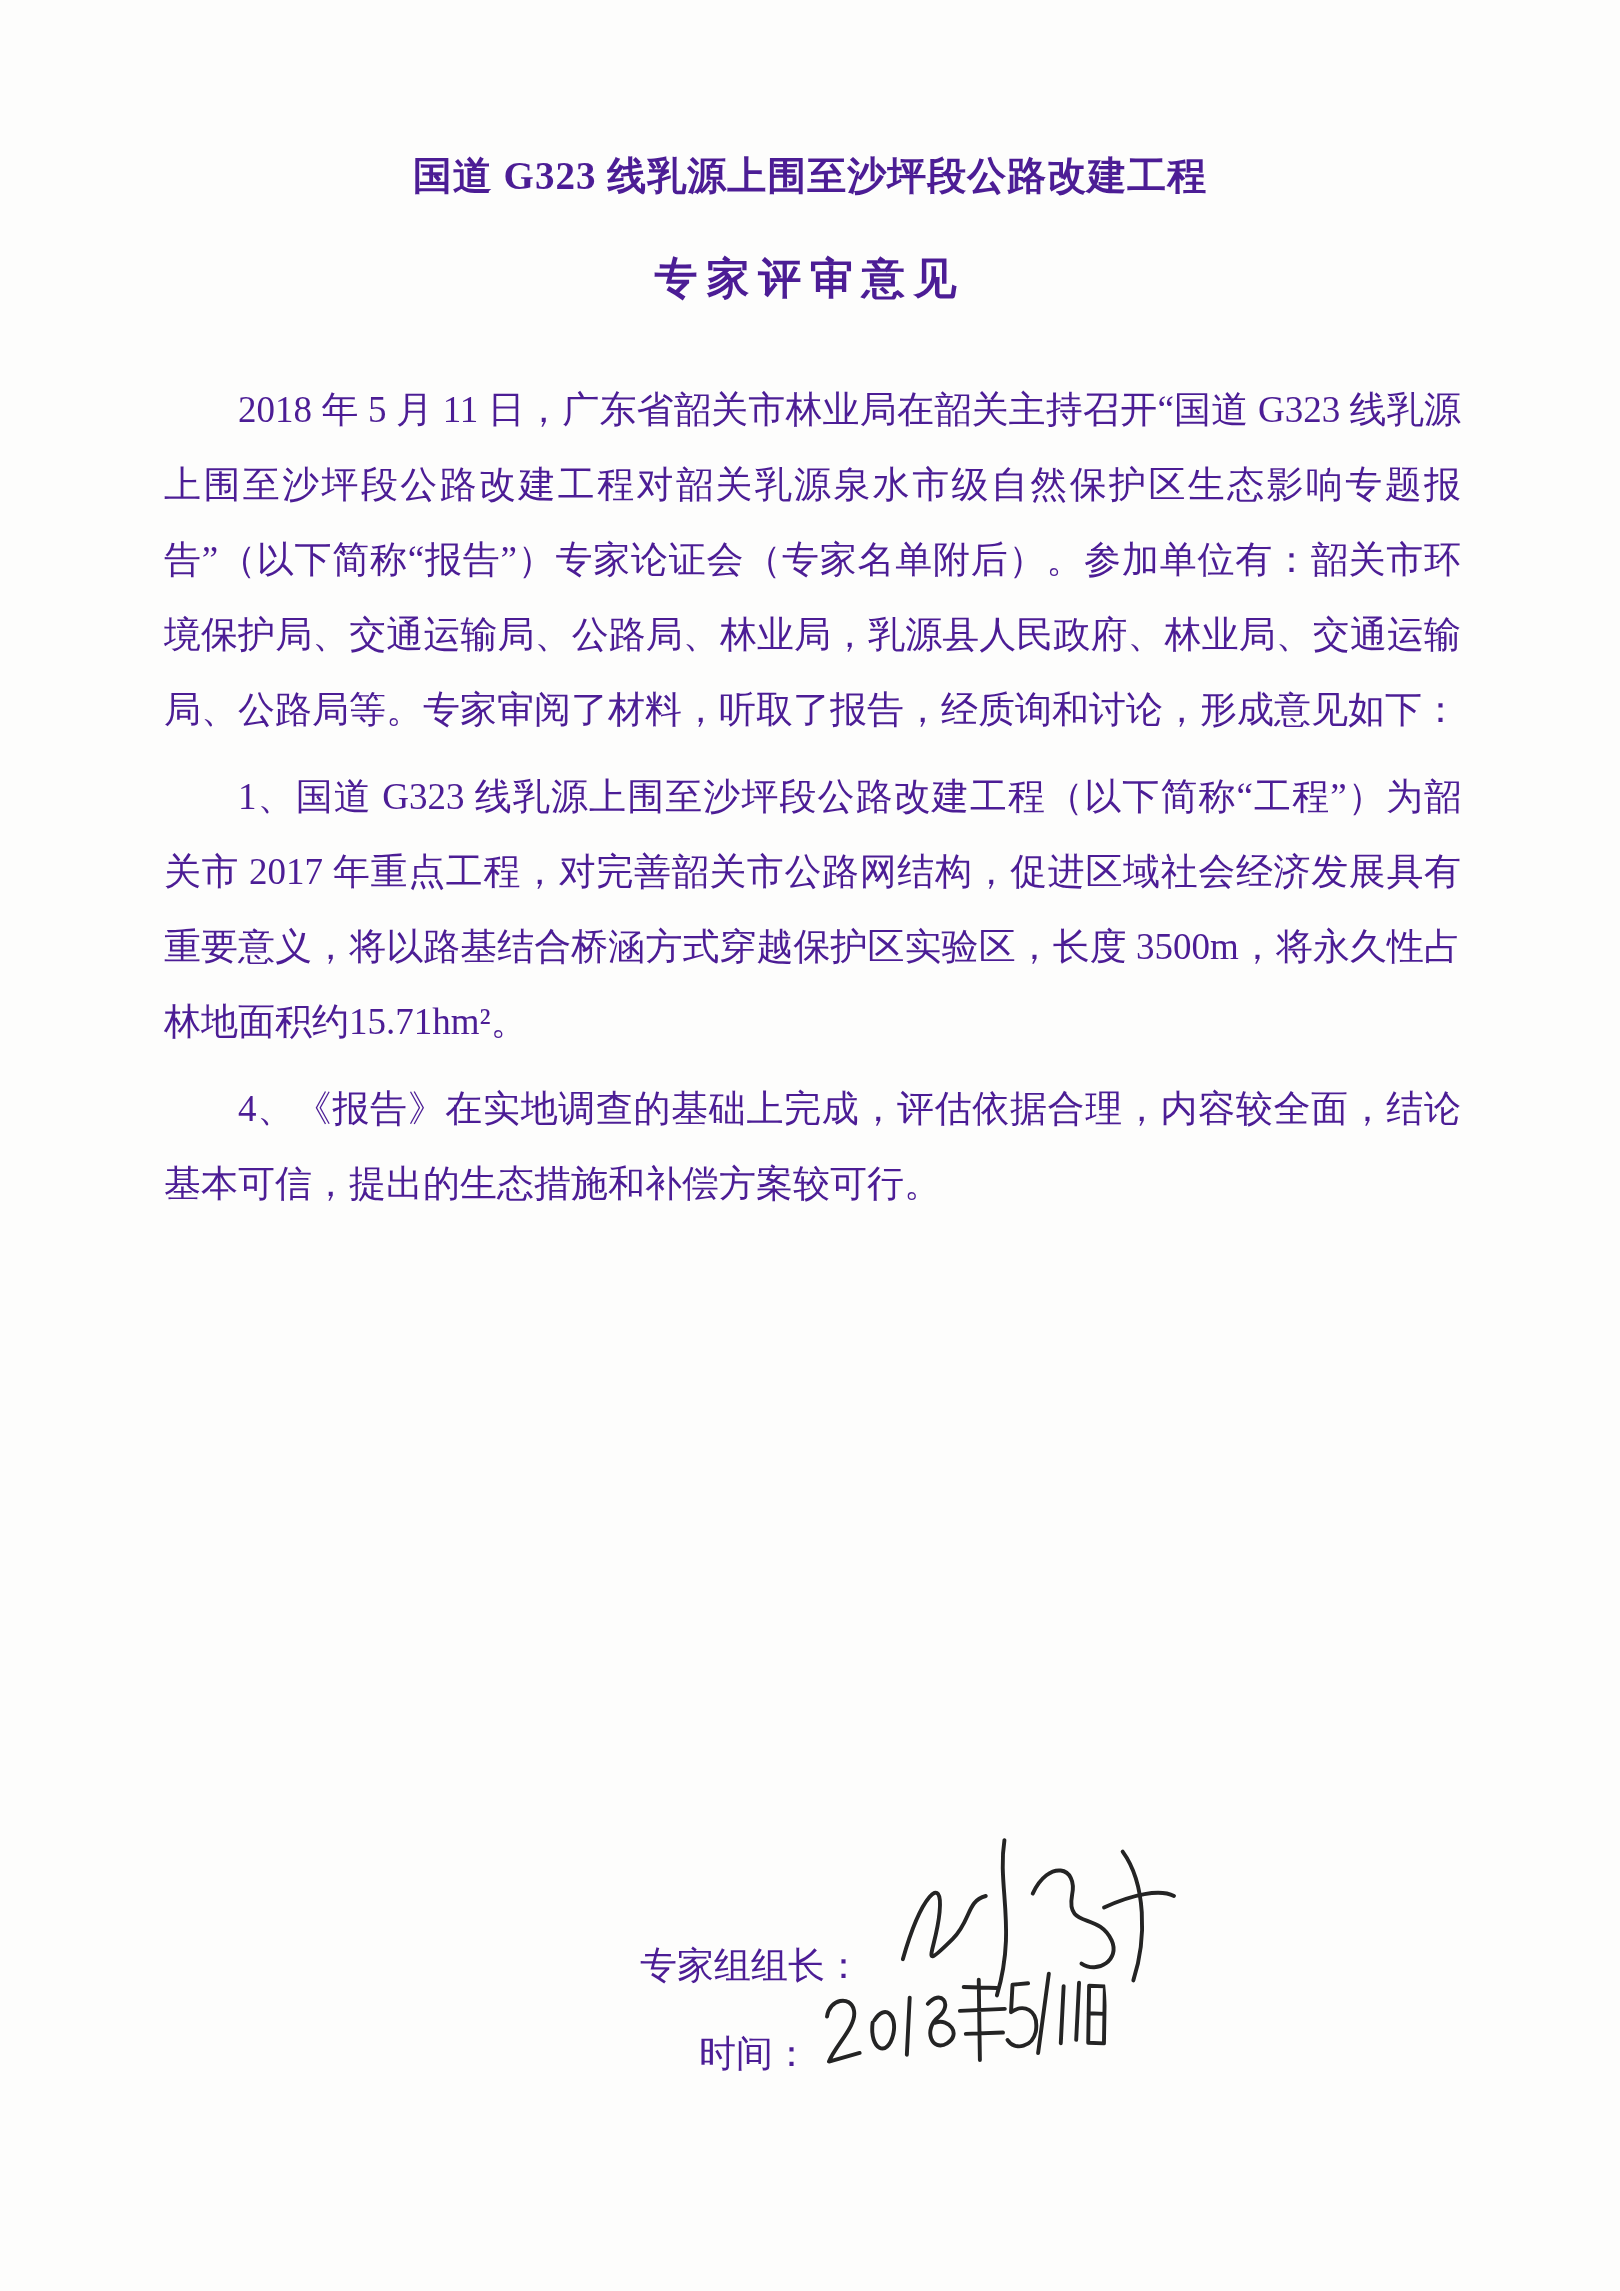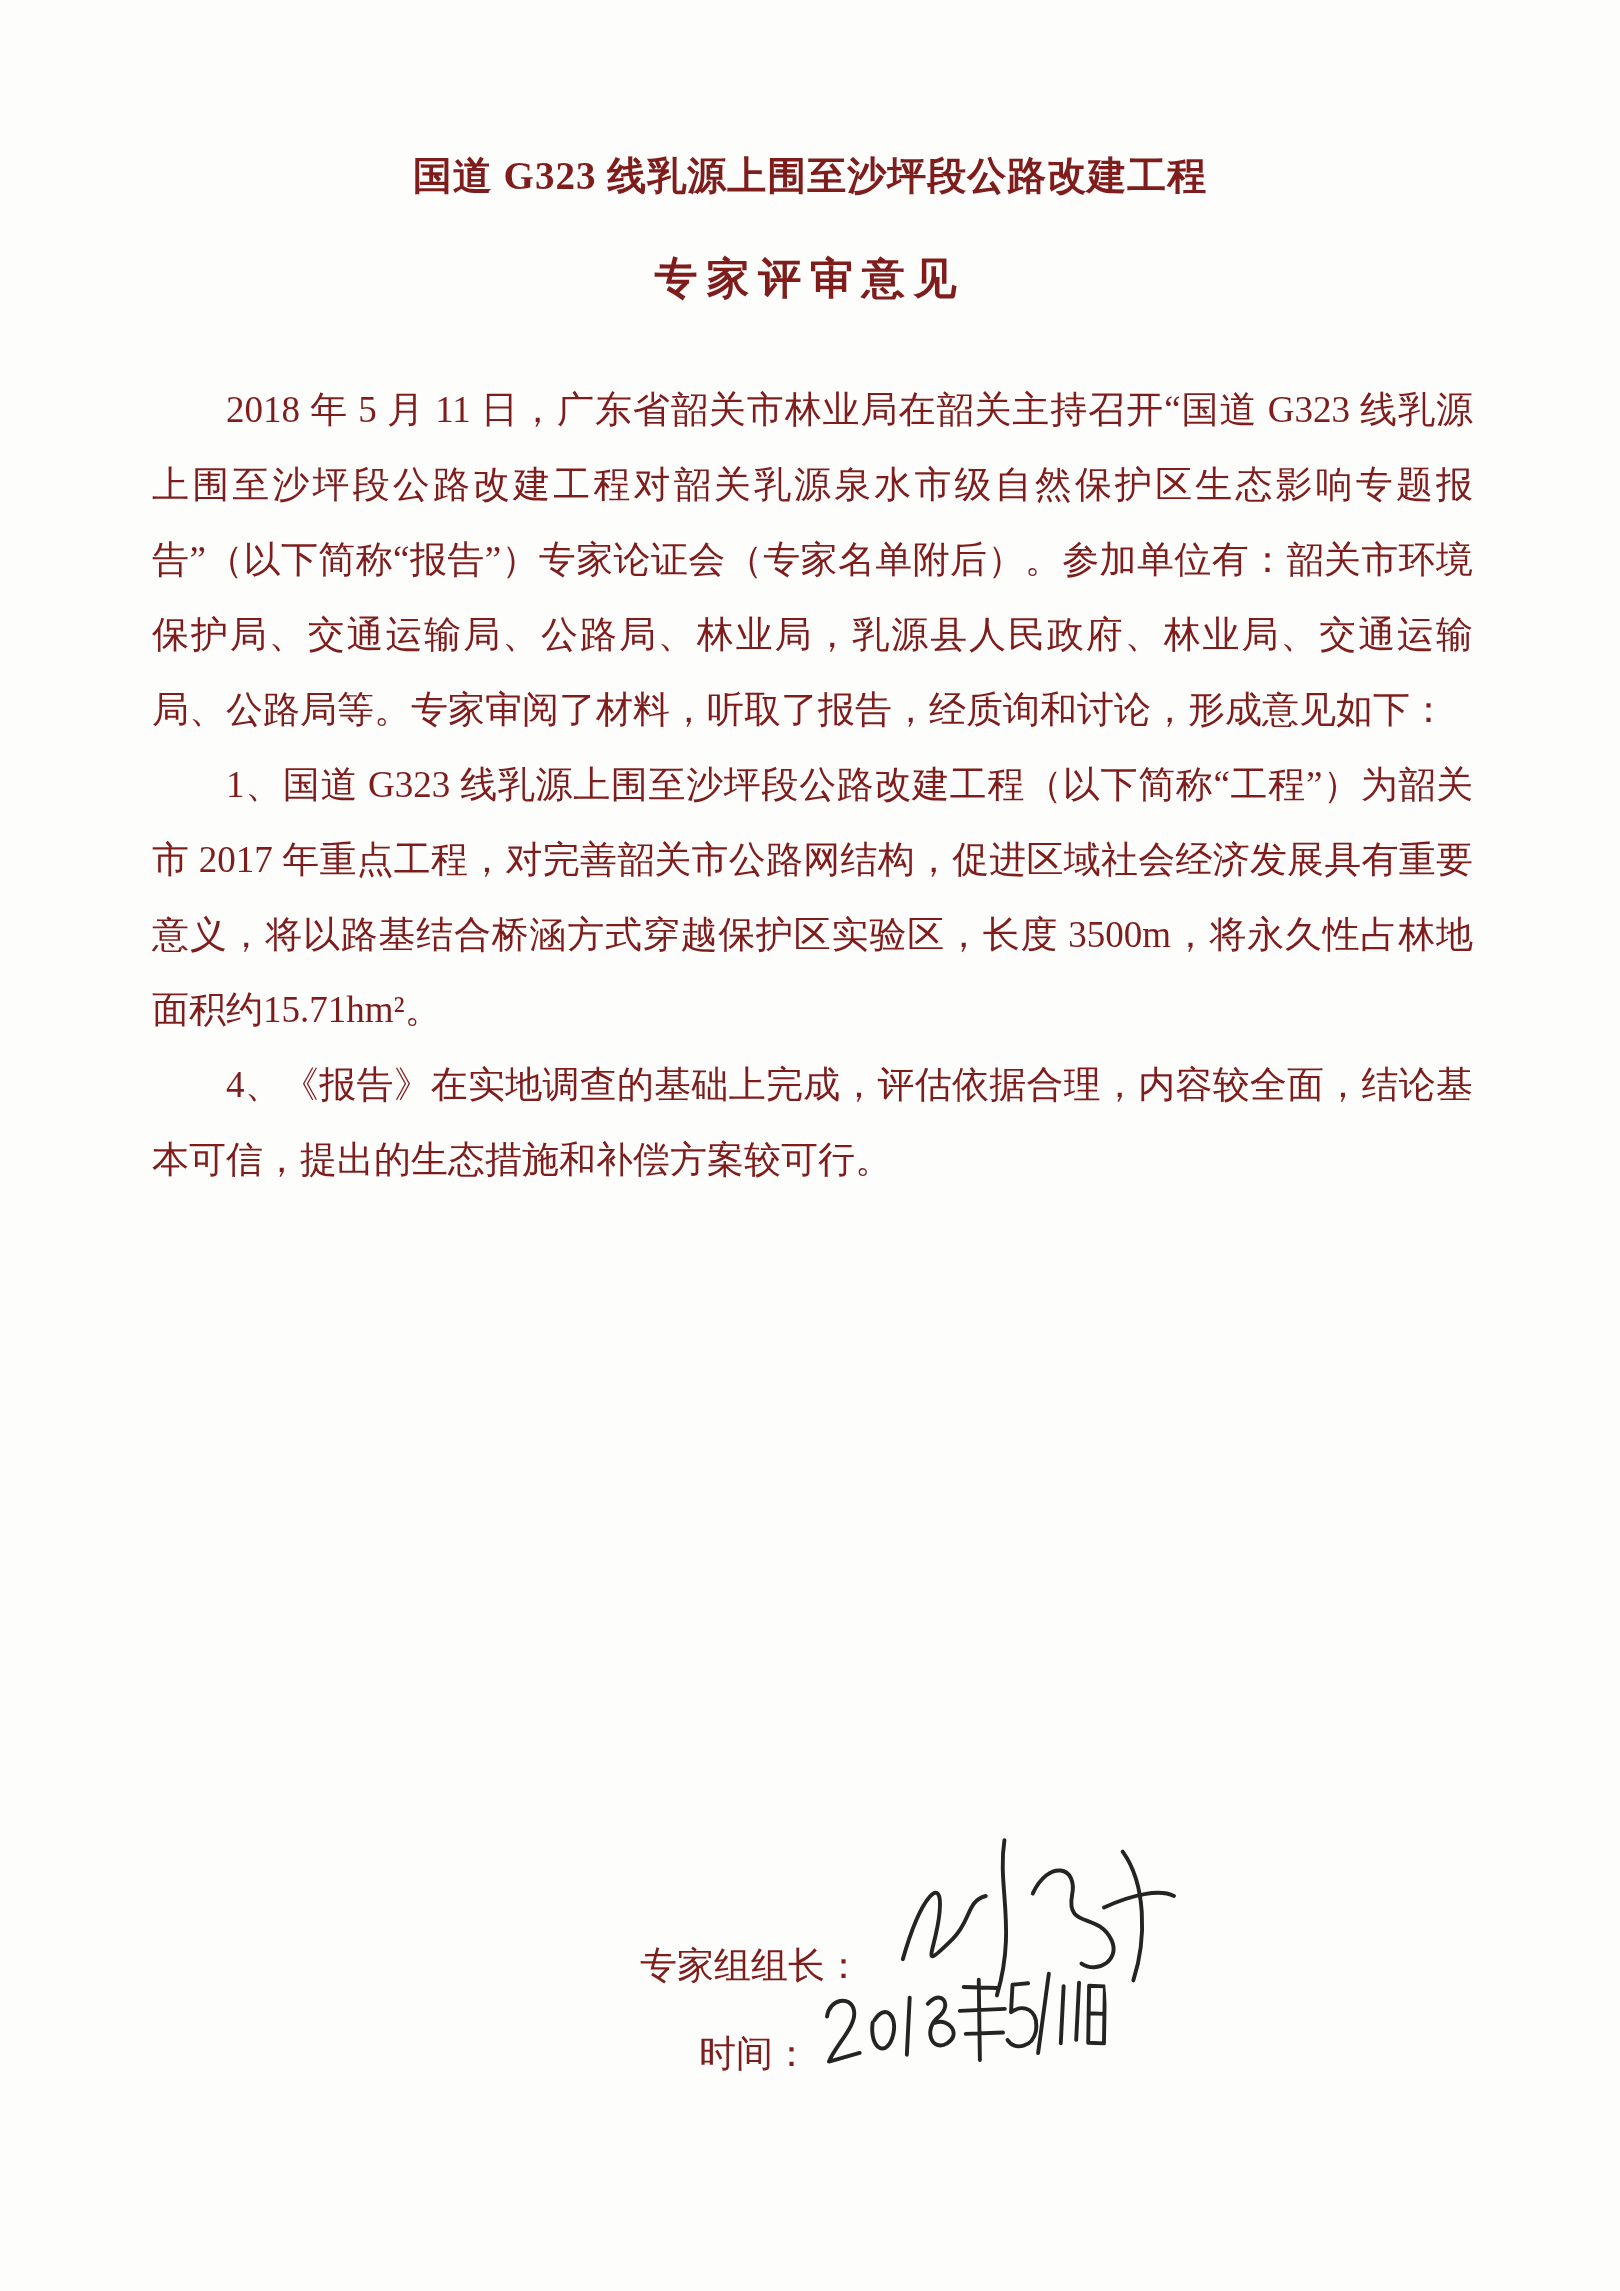--- a/index.html
+++ b/index.html
@@ -6,21 +6,21 @@
     margin: 0;
     padding: 0;
     background: #ffffff;
   }
   .page {
     position: relative;
     width: 1620px;
     height: 2292px;
     margin: 0 auto;
     background: #fdfdfc;
-    color: #7f1d1d;
+    color: #4c1d95;
     font-family: "Liberation Serif", "DejaVu Serif", serif;
     overflow: hidden;
     box-sizing: border-box;
     padding-top: 145px;
   }
   .title-line {
     text-align: center;
     font-size: 39px;
     line-height: 62px;
     font-weight: 600;
@@ -35,21 +35,21 @@
     letter-spacing: 8.8px;
   }
   .body-block {
     margin-top: 63px;
     padding: 0 147px 0 152px;
     font-size: 37px;
     line-height: 75px;
     text-align: justify;
   }
   .para {
-    margin: 0;
+    margin: 12px;
     text-indent: 2em;
   }
   .para.outdent {
     margin-left: -54px;
     text-indent: 54px;
   }
   .sig-area {
     position: absolute;
     left: 0;
     top: 0;

